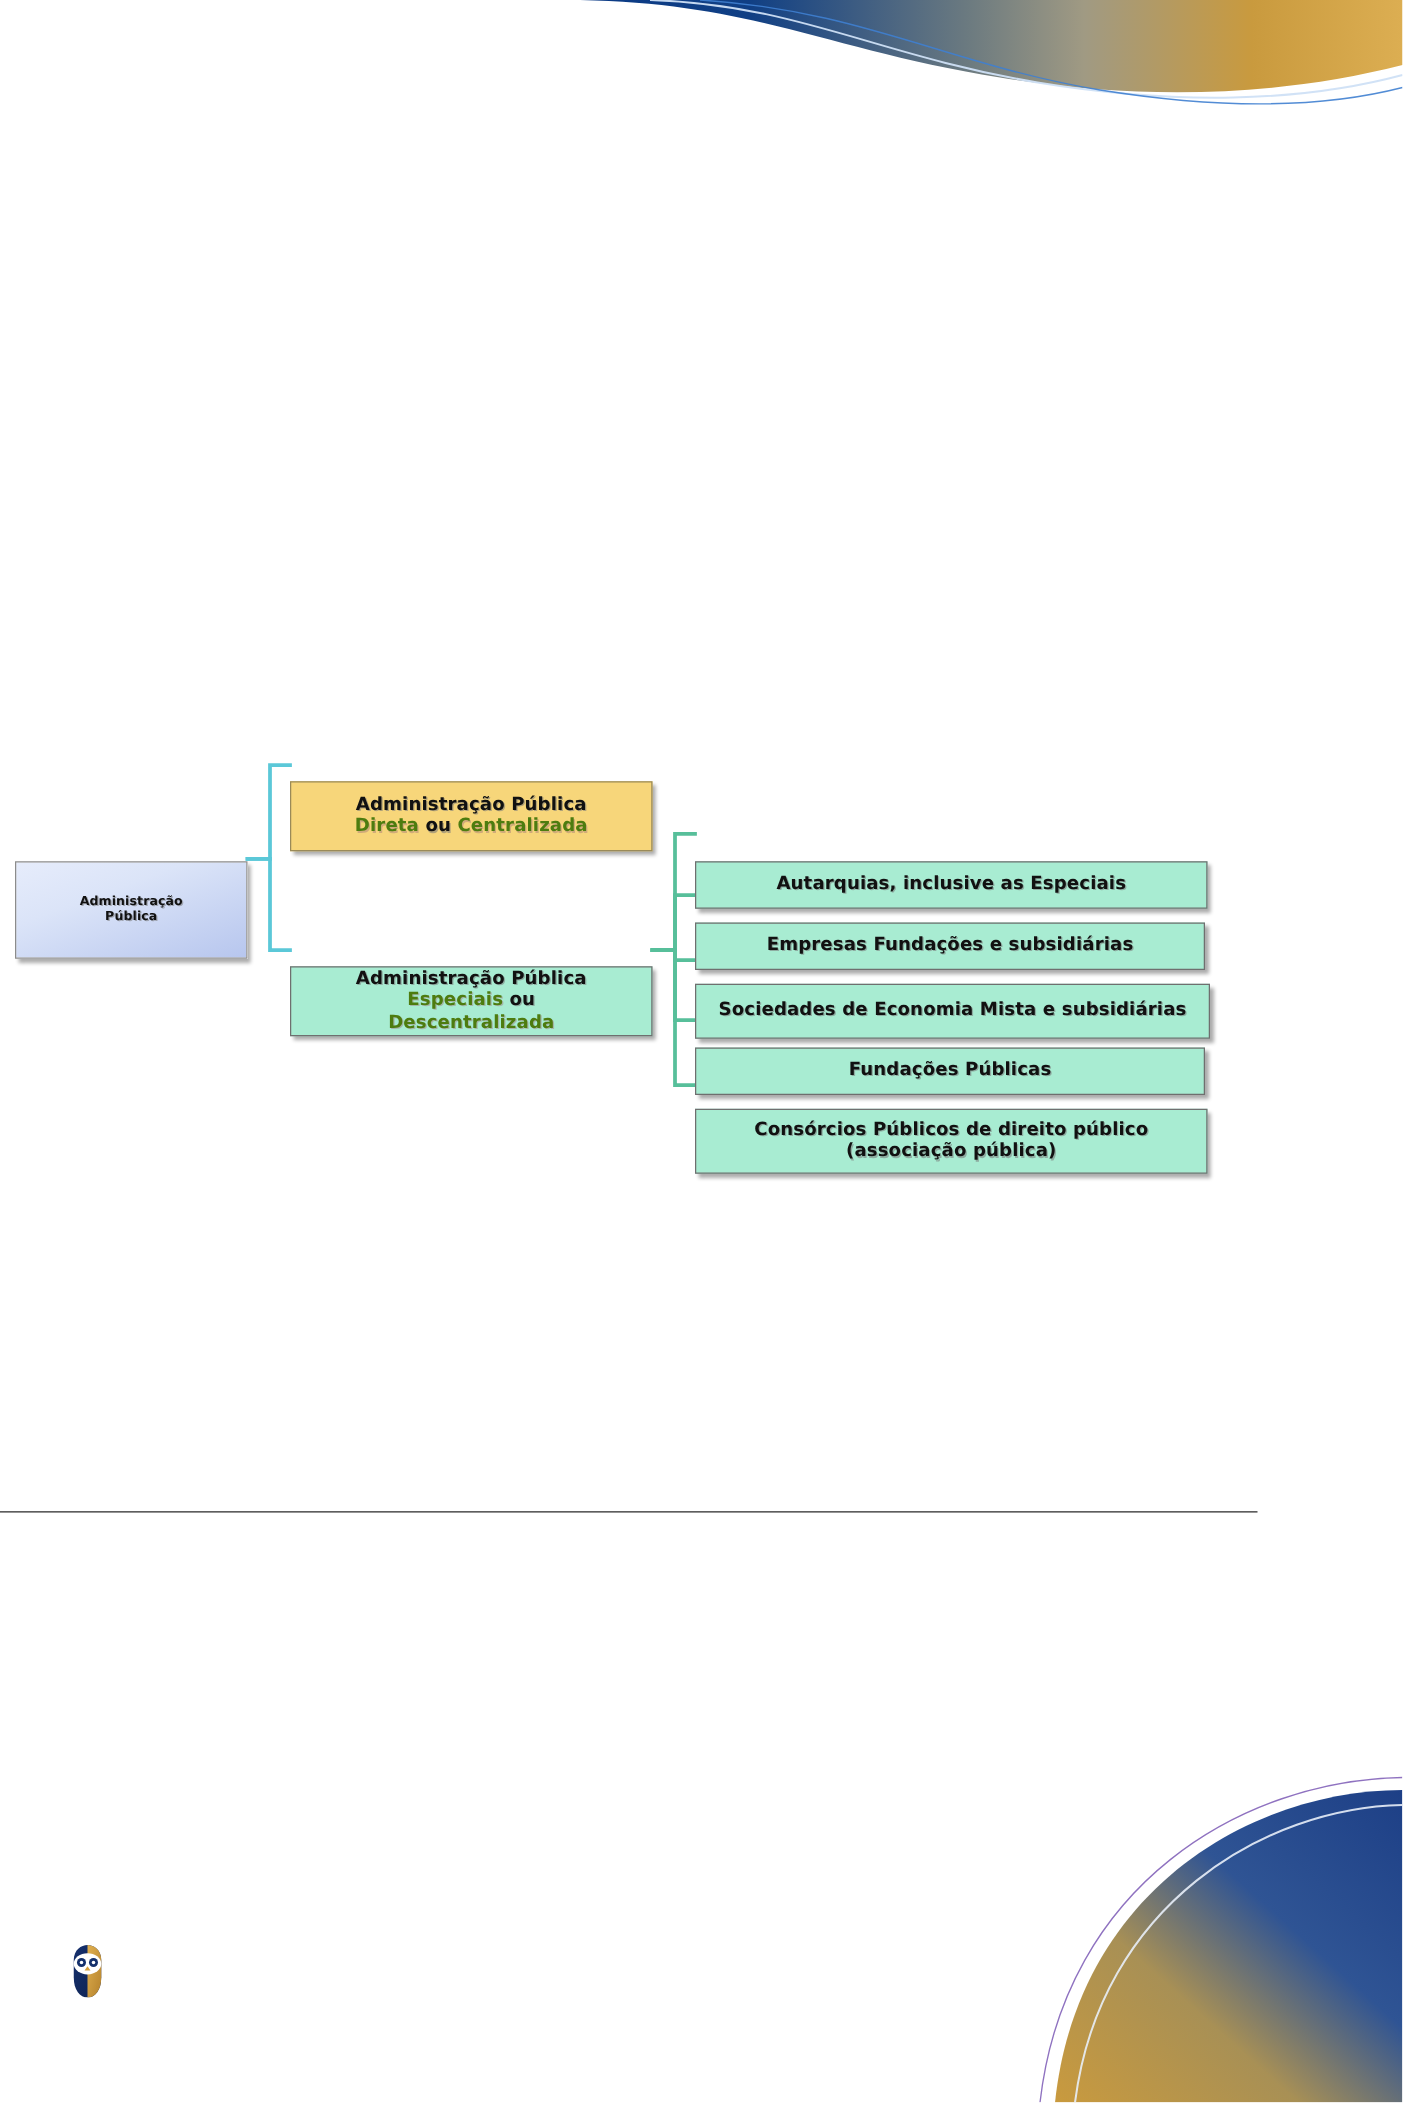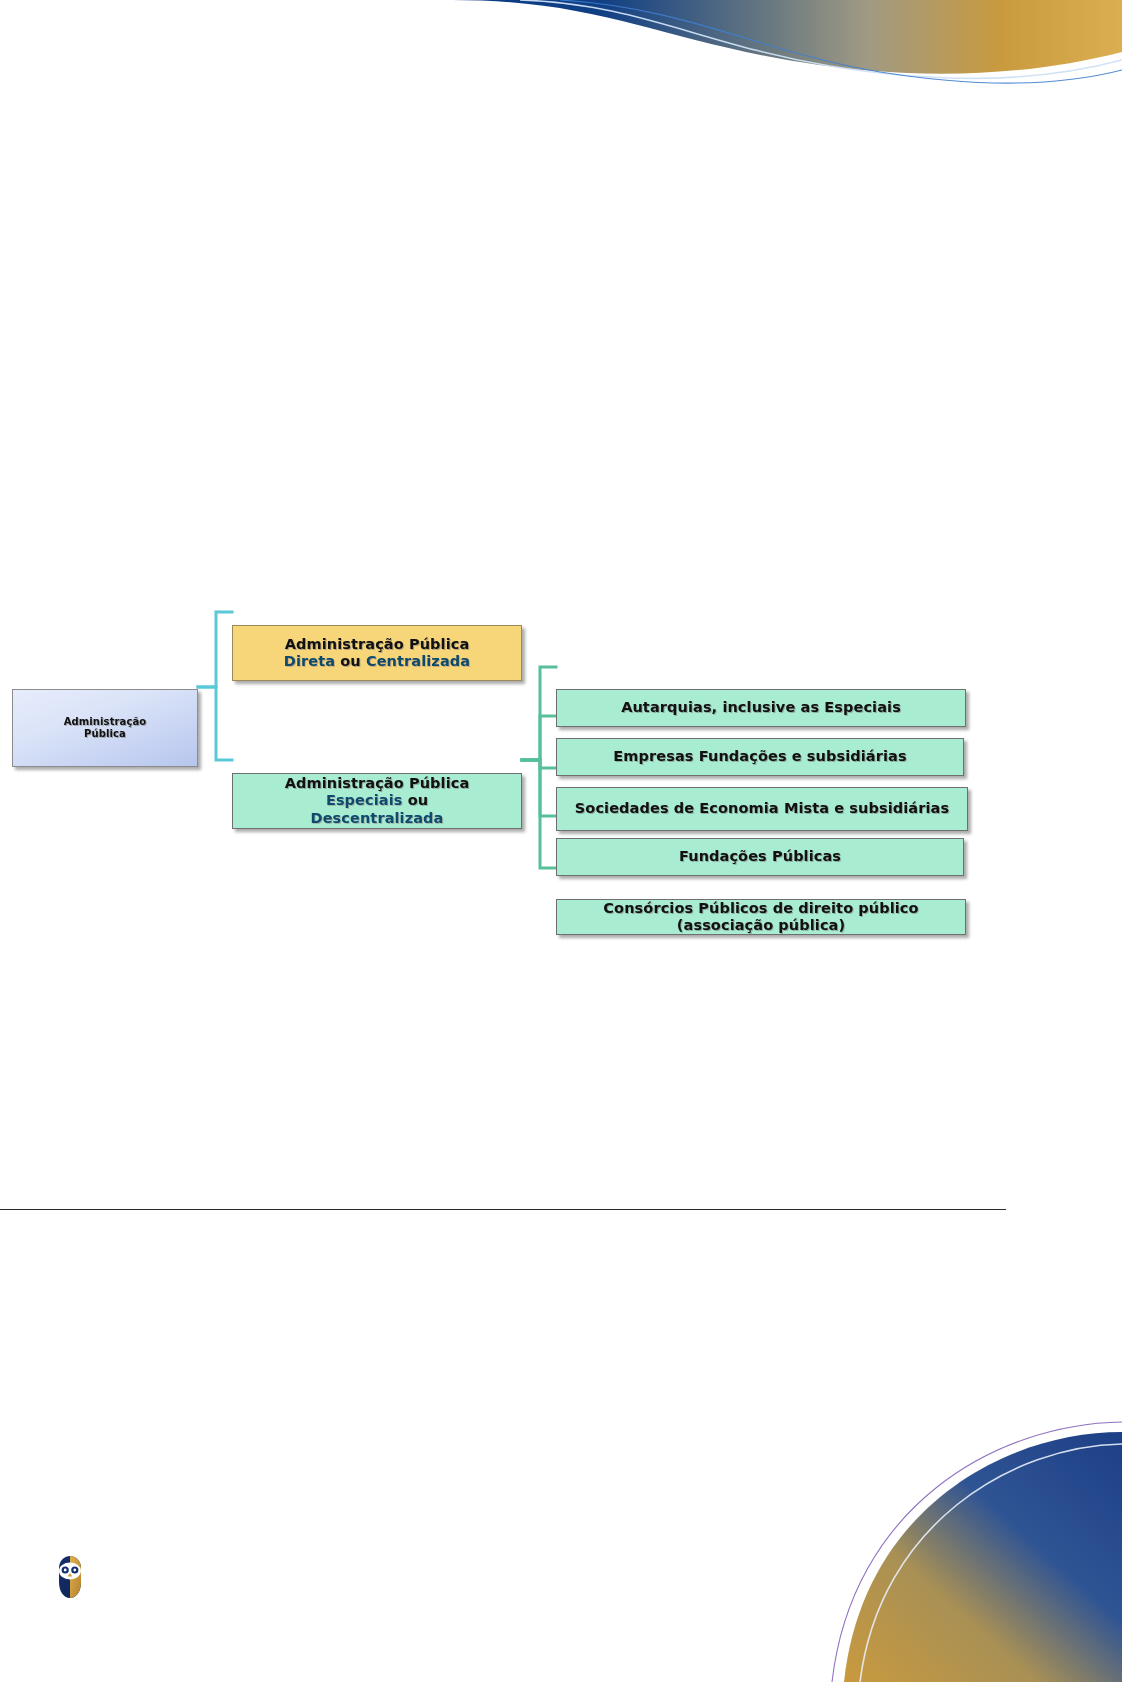--- a/index.html
+++ b/index.html
@@ -81,23 +81,23 @@
   
   .node.leaf{
     background:#a8ecd2;
     border-color:#6f6f6f;
     font-size:14.5px;
   }
   .node.leaf.l0{ left:556px; top:78px;  width:410px; height:38px; }
   .node.leaf.l1{ left:556px; top:127px; width:408px; height:38px; }
   .node.leaf.l2{ left:556px; top:176px; width:412px; height:44px; }
   .node.leaf.l3{ left:556px; top:227px; width:408px; height:38px; }
-  .node.leaf.l4{ left:556px; top:288px; width:410px; height:36px; }
-
-  .red{color:#0c4a6e;text-shadow:1px 1px 0 rgba(160,120,120,.45);}
+  .node.leaf.l4{ left:556px; top:276px; width:410px; height:52px; }
+
+  .red{color:#4d7c0f;text-shadow:1px 1px 0 rgba(160,120,120,.45);}
   .blk{color:#111111;}
 </style>
 </head>
 <body>
 
 <div class="page-top-banner">
   <svg width="1122" height="92" viewBox="0 0 1122 92" xmlns="http://www.w3.org/2000/svg">
     <defs>
       <linearGradient id="gTop" x1="0" y1="0" x2="1" y2="0">
         <stop offset="0%" stop-color="#0a3a86"></stop>

